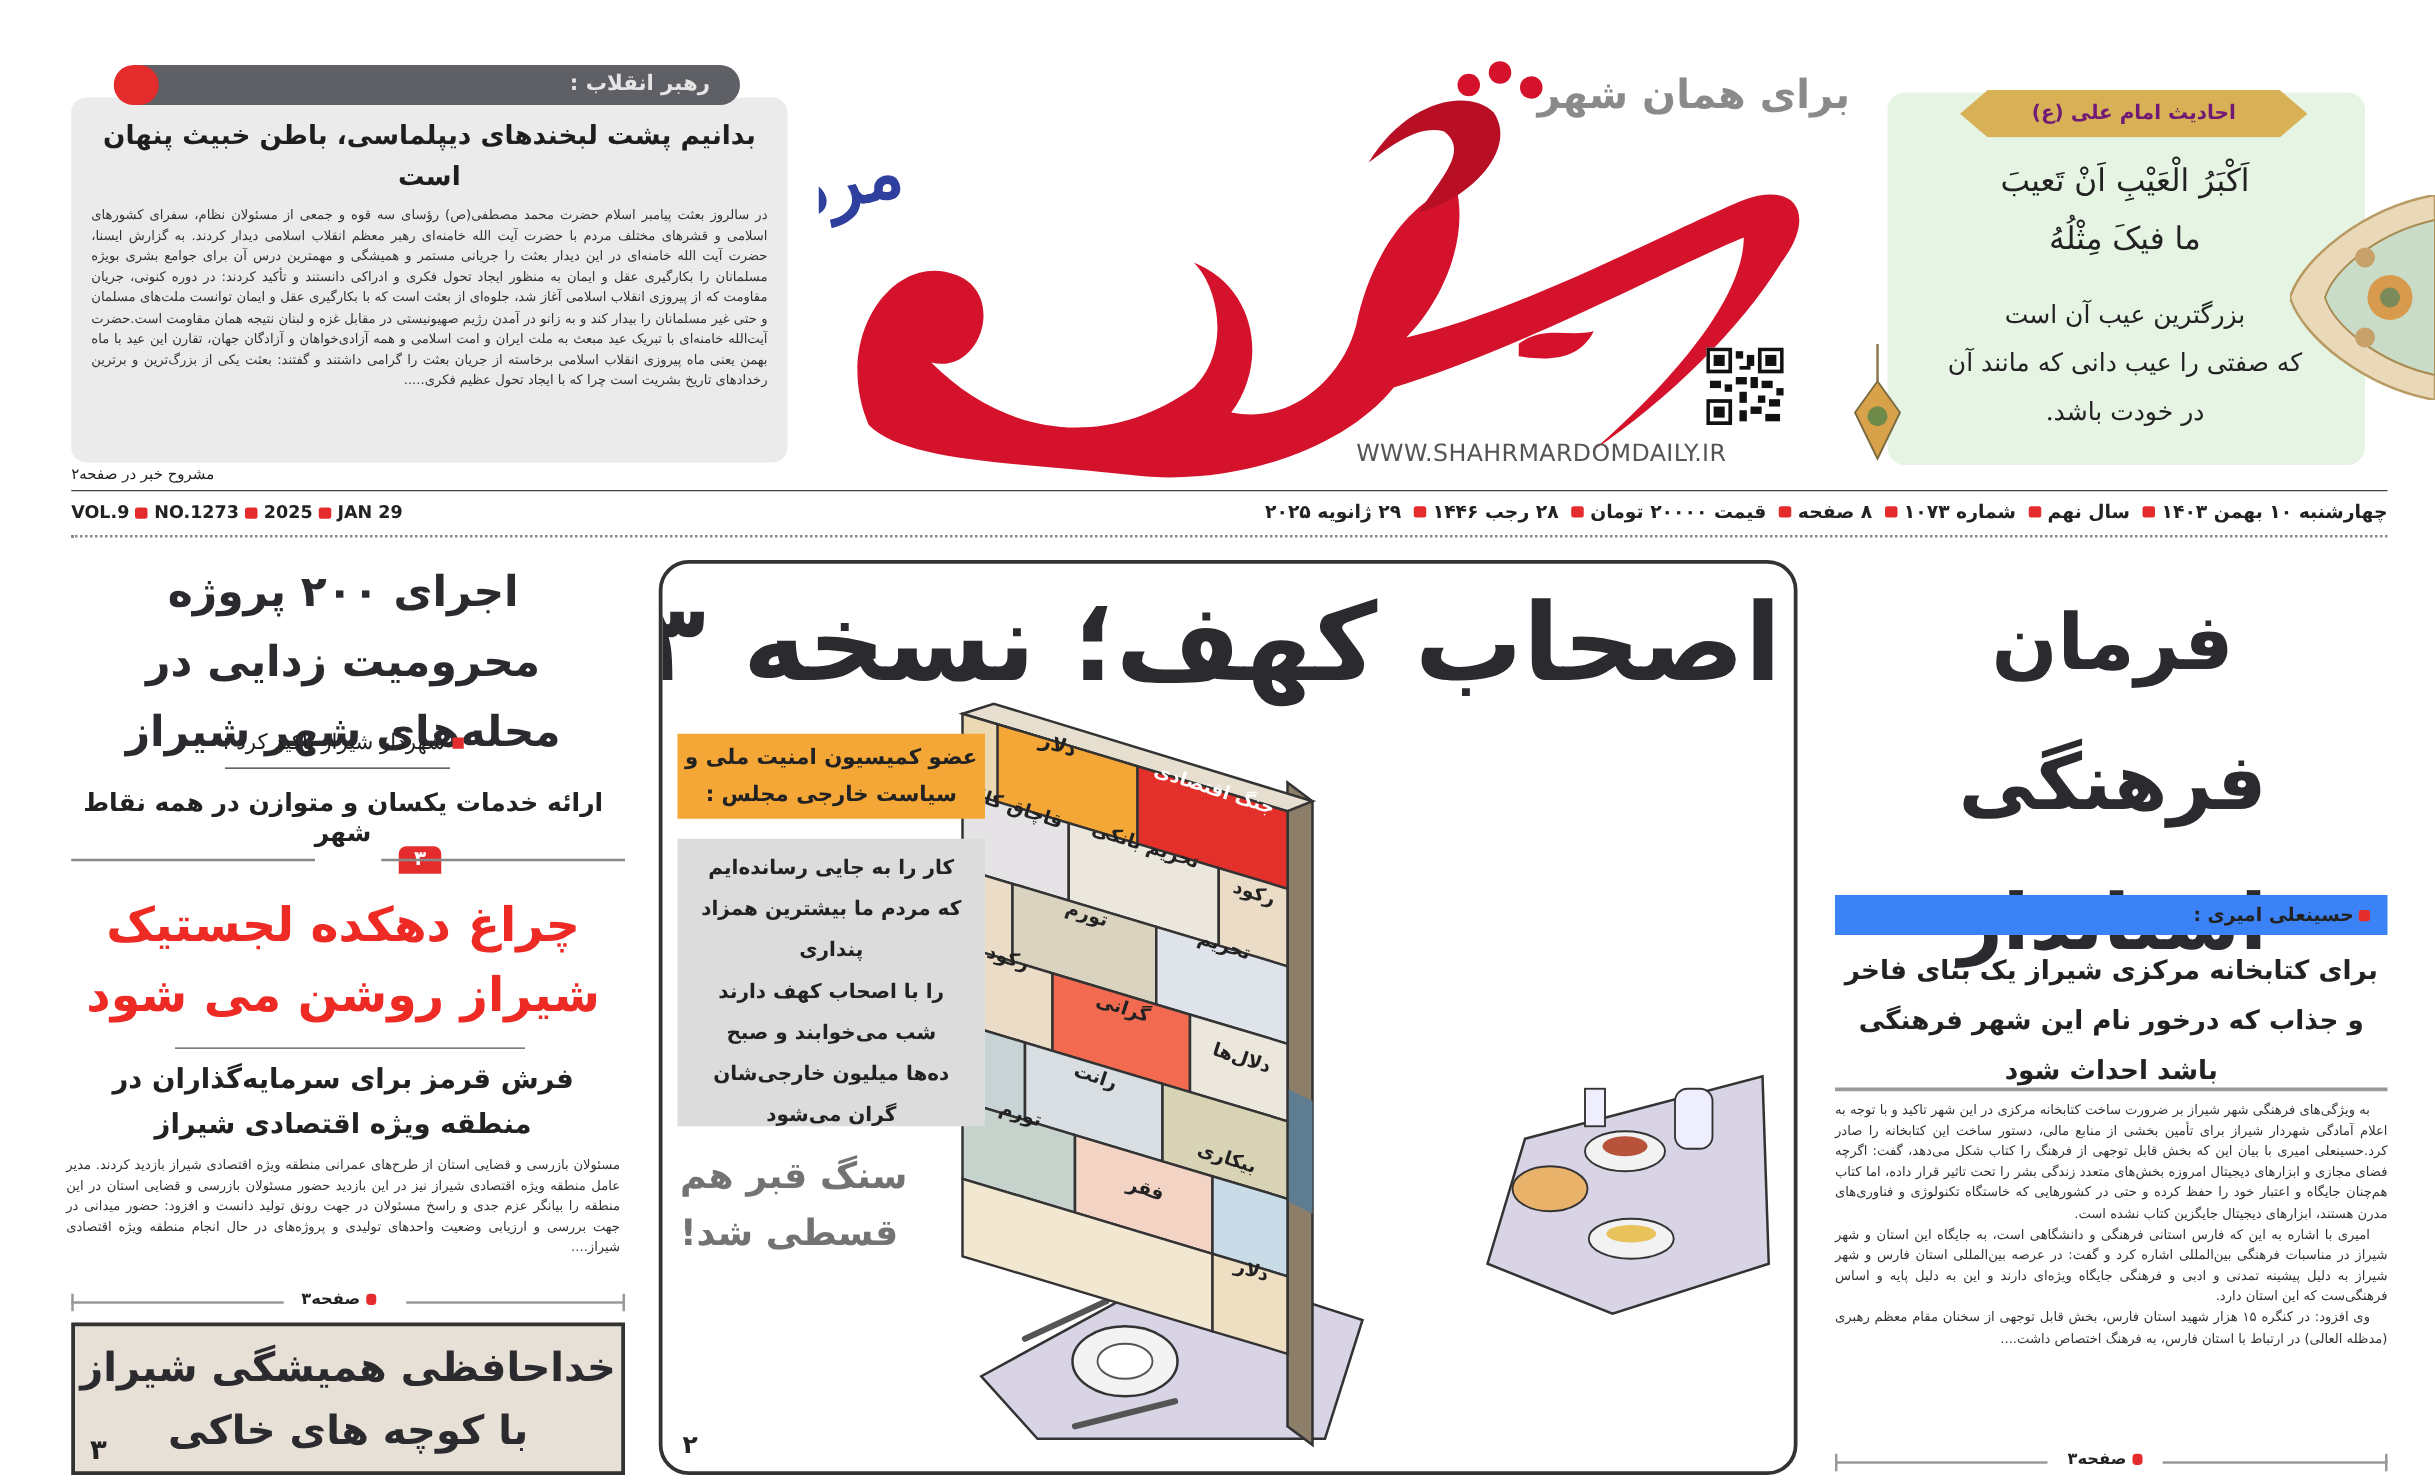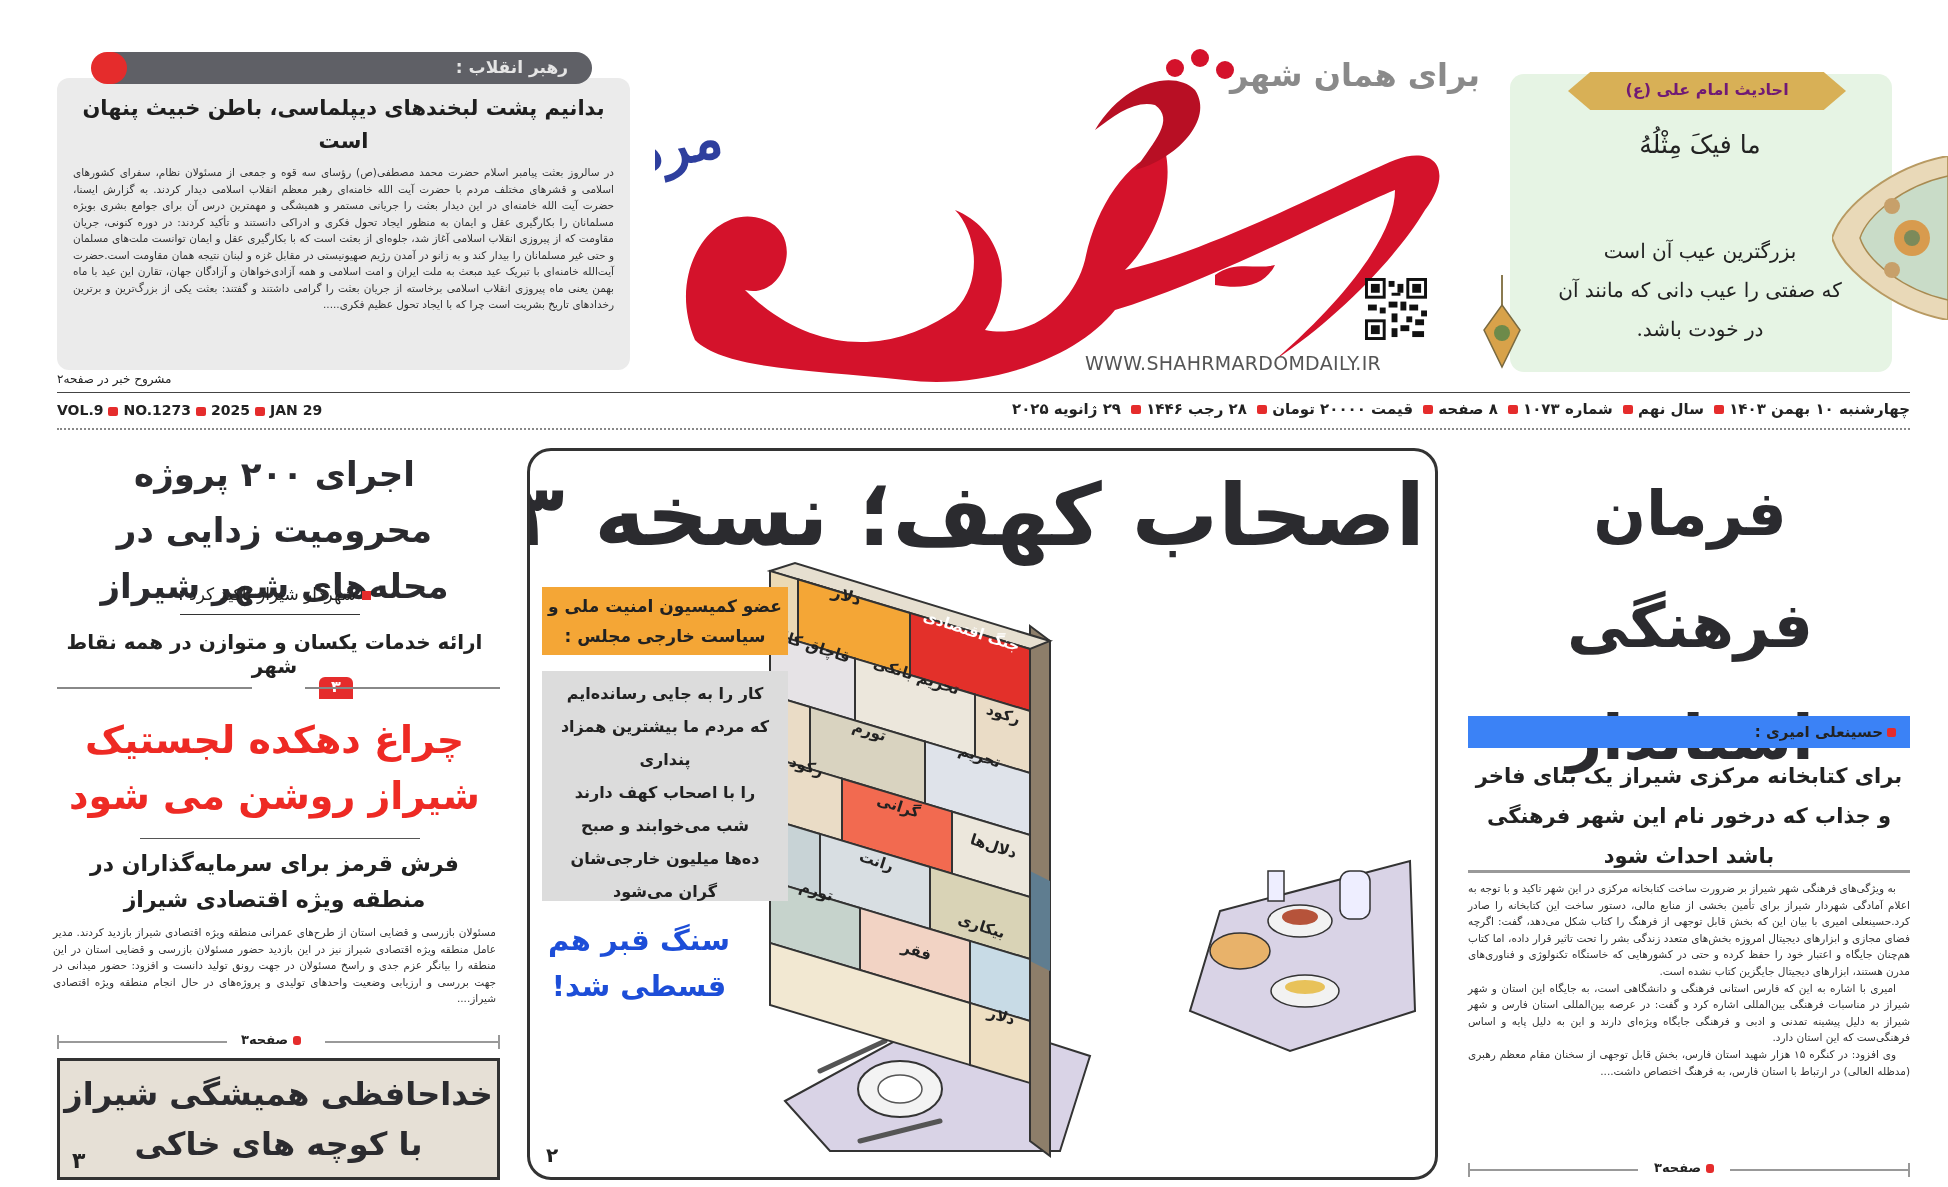--- a/index.html
+++ b/index.html
@@ -58,21 +58,21 @@
   .ptag .dot { display: inline-block; width: 8px; height: 9px; background: #e52c2c; border-radius: 3px; margin-left: 5px; vertical-align: middle; }
   #story3-box { left: 57px; top: 1058px; width: 443px; height: 122px; background: #e6e0d6; border: 3px solid #333; }
   #story3-title { position: absolute; left: 0; top: 8px; width: 100%; font-size: 32px; font-weight: 900; line-height: 50px; text-align: center; color: #2b2b2f; }
   #story3-page { position: absolute; left: 12px; bottom: 4px; font-size: 22px; font-weight: bold; }
 
   
   #cartoon-panel { left: 527px; top: 448px; width: 911px; height: 732px; border: 3px solid #333; border-radius: 24px; overflow: hidden; background: #fff; }
   #main-headline { position: absolute; left: 10px; top: 8px; width: 885px; font-size: 86px; font-weight: 900; line-height: 112px; text-align: center; color: #2b2b2f; letter-spacing: -1px; white-space: nowrap; }
   #orange-box { position: absolute; left: 12px; top: 136px; width: 246px; height: 68px; background: #f4a636; color: #222; font-size: 17px; font-weight: bold; text-align: center; line-height: 30px; padding-top: 4px; }
   #quote-box { position: absolute; left: 12px; top: 220px; width: 246px; height: 230px; background: #dcdcdc; color: #222; font-size: 16px; font-weight: bold; text-align: center; line-height: 33px; padding-top: 6px; }
-  #quote2 { position: absolute; left: 14px; top: 466px; width: 190px; font-size: 29px; font-weight: 900; line-height: 46px; text-align: center; color: #1d4ed8; }
+  #quote2 { position: absolute; left: 14px; top: 466px; width: 190px; font-size: 29px; font-weight: 900; line-height: 46px; text-align: left; color: #737373; }
   #cartoon-page { position: absolute; left: 16px; bottom: 10px; font-size: 20px; font-weight: bold; }
   #cartoon-art { position: absolute; left: 0; top: 0; width: 911px; height: 732px; }
   .brick-lbl { font-family: "DejaVu Sans", sans-serif; font-weight: bold; fill: #222; }
 
   
   #right-title { left: 1462px; top: 458px; width: 456px; font-size: 62px; font-weight: 900; line-height: 112px; text-align: center; color: #2b2b2f; }
   #right-kicker { left: 1468px; top: 716px; width: 442px; height: 32px; background: #3b82f6; font-size: 15px; font-weight: bold; padding: 7px 14px 0 0; color: #222; }
   #right-kicker .sq { display: inline-block; width: 9px; height: 9px; background: #e52c2c; margin-left: 4px; border-radius: 2px; }
   #right-sub { left: 1468px; top: 756px; width: 442px; font-size: 21px; font-weight: bold; line-height: 40px; text-align: center; color: #222; }
   #right-rule { left: 1468px; top: 870px; width: 442px; height: 3px; background: #999; }
@@ -132,20 +132,21 @@
     <rect x="9" y="17" width="2" height="3"></rect>
       <rect x="16" y="18" width="4" height="2"></rect>
       <rect x="19" y="11" width="2" height="2"></rect>
   </g>
 </svg>
 <div id="website" class="abs">WWW.SHAHRMARDOMDAILY.IR</div>
 
 <div id="hadith-box" class="abs"></div>
 <div id="hadith-tab" class="abs">احادیث امام علی (ع)</div>
 <div id="hadith-arabic" class="abs">
+  <div>اَکْبَرُ الْعَیْبِ اَنْ تَعیبَ</div>
   <div>ما فیکَ مِثْلُهُ</div>
 </div>
 <div id="hadith-persian" class="abs">
   <div>بزرگترین عیب آن است</div>
   <div>که صفتی را عیب دانی که مانند آن</div>
   <div>در خودت باشد.</div>
 </div>
 <svg id="ornament-right" class="abs" viewBox="0 0 116 164">
   <path d="M116 0 C 60 10, 10 50, 0 82 C 10 114, 60 154, 116 164 Z" fill="#e9d9b8" stroke="#b89a62" stroke-width="2"></path>
   <path d="M116 20 C 70 30, 35 60, 28 82 C 35 104, 70 134, 116 144 Z" fill="#c9dcc8" stroke="#a88a50" stroke-width="1.5"></path>

